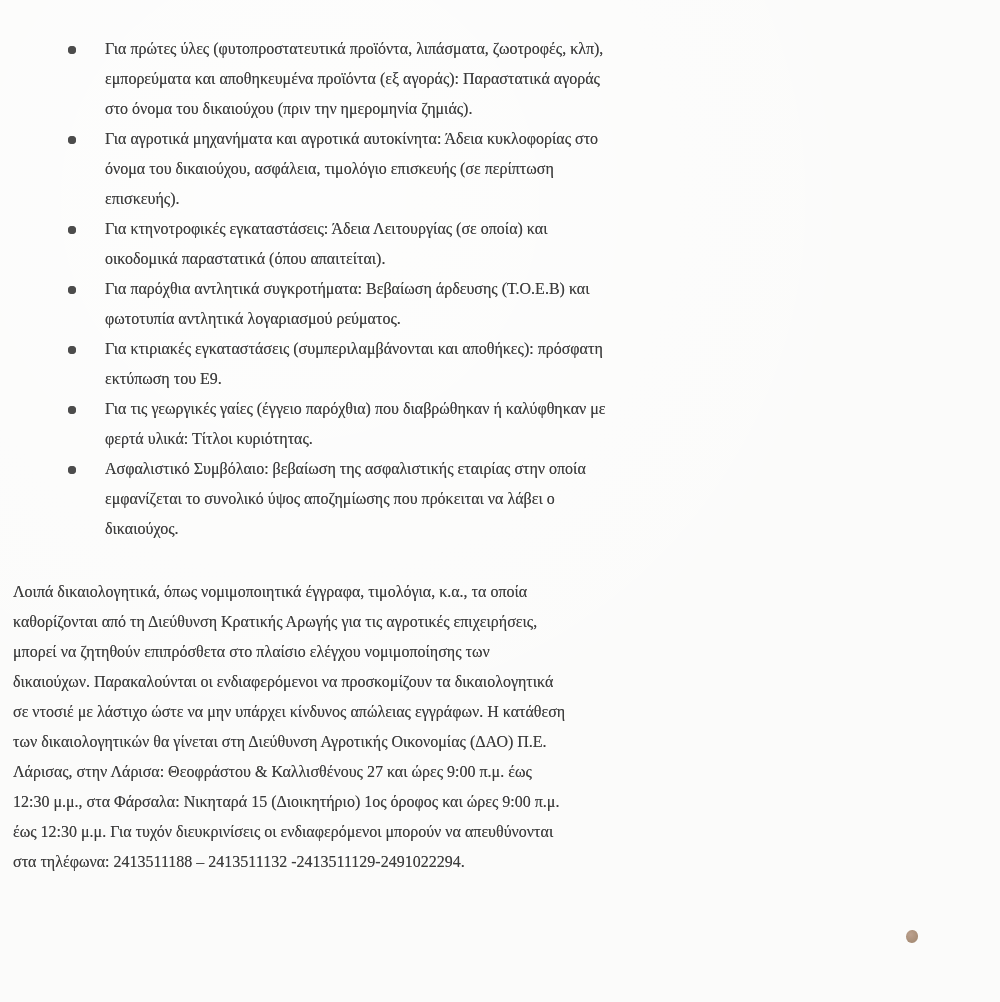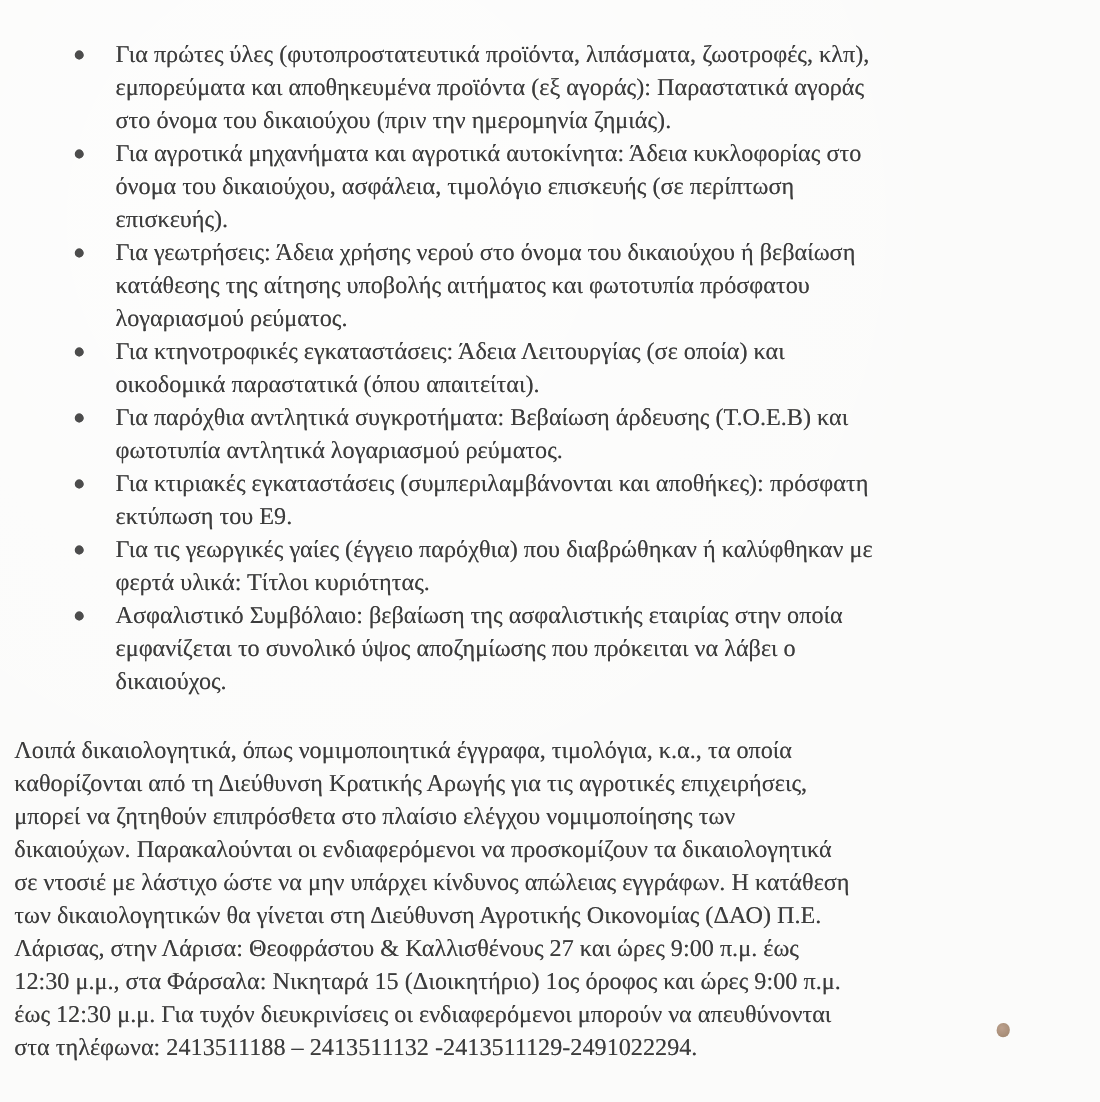--- a/index.html
+++ b/index.html
@@ -11,21 +11,21 @@
     background: #fbfbfa;
   }
   .page {
     position: relative;
     width: 1000px;
     height: 1002px;
     box-sizing: border-box;
     padding-top: 34px;
     font-family: "Liberation Serif", "DejaVu Serif", serif;
     color: #3c3c3c;
-    font-size: 22px;
+    font-size: 16px;
     line-height: 30px;
     text-shadow: 0 0 0.5px rgba(70,70,70,0.65);
     background:
       radial-gradient(circle at 30% 20%, rgba(255,255,255,0.6), rgba(250,250,248,0) 60%),
       #fbfbfa;
   }
   ul.bullet-list {
     list-style: none;
     margin: 0;
     padding: 0;
@@ -88,28 +88,20 @@
           <span class="dot"></span>
         </span>
       <span class="bullet-text">Για αγροτικά μηχανήματα και αγροτικά αυτοκίνητα: Άδεια κυκλοφορίας στο
 όνομα του δικαιούχου, ασφάλεια, τιμολόγιο επισκευής (σε περίπτωση
 επισκευής).</span>
     </li>
     <li class="bullet-item">
       <span class="marker">
           <span class="dot"></span>
         </span>
-      <span class="bullet-text">Για γεωτρήσεις: Άδεια χρήσης νερού στο όνομα του δικαιούχου ή βεβαίωση
-κατάθεσης της αίτησης υποβολής αιτήματος και φωτοτυπία πρόσφατου
-λογαριασμού ρεύματος.</span>
-    </li>
-    <li class="bullet-item">
-      <span class="marker">
-          <span class="dot"></span>
-        </span>
       <span class="bullet-text">Για κτηνοτροφικές εγκαταστάσεις: Άδεια Λειτουργίας (σε οποία) και
 οικοδομικά παραστατικά (όπου απαιτείται).</span>
     </li>
     <li class="bullet-item">
       <span class="marker">
           <span class="dot"></span>
         </span>
       <span class="bullet-text">Για παρόχθια αντλητικά συγκροτήματα: Βεβαίωση άρδευσης (Τ.Ο.Ε.Β) και
 φωτοτυπία αντλητικά λογαριασμού ρεύματος.</span>
     </li>

